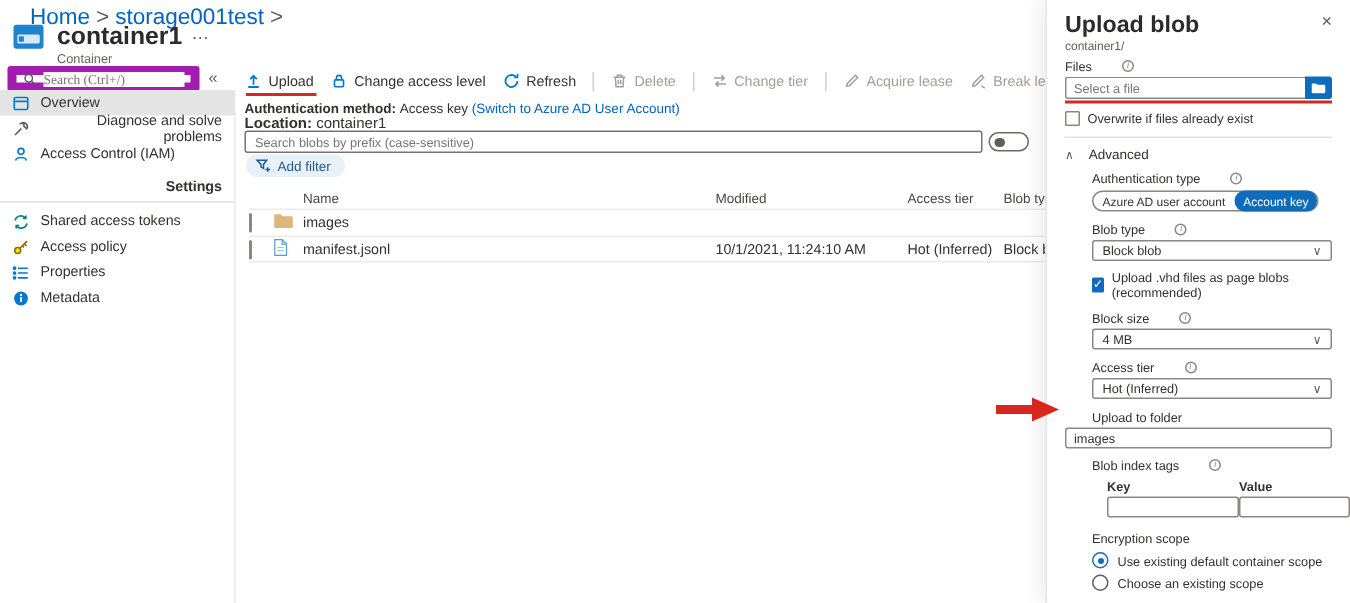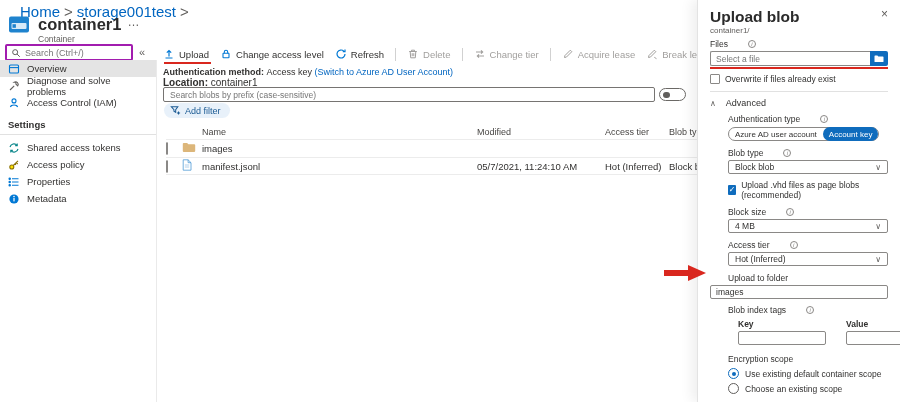--- a/index.html
+++ b/index.html
@@ -10,24 +10,24 @@
   .breadcrumb { position:absolute; top:3px; left:20px; font-size:15px; color:#605e5c; }
   .breadcrumb a { color:#0065c0; text-decoration:none; cursor:pointer; }
   .bc-sep { margin:0 4px; color:#605e5c; }
   .title-row { position:absolute; top:15px; left:8px; display:flex; gap:8px; align-items:flex-start; }
   .page-title { font-size:16.5px; font-weight:bold; color:#2b2b2b; line-height:18px; }
   .page-sub { font-size:8.5px; color:#605e5c; margin-top:1px; }
   .more-dots { color:#605e5c; font-size:12px; margin-left:6px; cursor:pointer; }
 
   
   .side-search { position:absolute; top:44px; left:5px; width:128px; height:17px;
-    border:2px solid #a21caf; border-radius:2px; display:flex; align-items:center; padding:0 4px; gap:4px; background:#fff; }
+    border:6px solid #a21caf; border-radius:2px; display:flex; align-items:center; padding:0 4px; gap:4px; background:#fff;font-family:Liberation Serif, serif; }
   .side-search input { border:none; outline:none; width:100%; font-size:9px; font-family:inherit; color:#323130; }
   .collapse-btn { position:absolute; top:46px; left:139px; color:#605e5c; font-size:11px; cursor:pointer; }
-  .sidebar { position:absolute; top:60px; left:0; width:157px; bottom:0; border-right:1px solid #eaeaea; background:#fff; }
+  .sidebar { position:absolute; top:60px; left:0; width:157px; bottom:0; border-right:1px solid #eaeaea; background:#fff;text-align:right; }
   .side-item { display:flex; align-items:center; gap:7px; height:17px; padding:0 8px; cursor:pointer; font-size:9.5px; color:#323130; }
   .side-item.selected { background:#e4e4e4; }
   .side-head { font-size:9.5px; font-weight:bold; padding:8px 8px 4px 8px; }
   .side-div { border-top:1px solid #e1e1e1; margin:0 0 4px 0; }
   .sicon { width:12px; height:12px; flex:0 0 12px; display:inline-flex; }
 
   
   .toolbar { position:absolute; top:44px; left:163px; height:20px; display:flex; align-items:center; gap:11px; white-space:nowrap; }
   .tb-btn { display:inline-flex; align-items:center; gap:4px; font-size:9.5px; color:#323130; cursor:pointer; }
   .tb-btn svg { color:#0078d4; }
@@ -81,21 +81,21 @@
   .adv-row { display:flex; align-items:center; gap:10px; margin-top:6px; font-size:9px; cursor:pointer; }
   .adv-sec { padding-left:18px; } .mt3{margin-top:3px} .mt6{margin-top:6px} .mt7{margin-top:7px}
   .dd { display:flex; justify-content:space-between; align-items:center; border:1px solid #8a8886; border-radius:2px;
     height:14px; padding:0 6px; font-size:8.5px; margin-top:2px; cursor:pointer; background:#fff; }
   .dd .chev { color:#605e5c; font-size:8px; }
   .pill-group { display:inline-flex; border:1px solid #8a8886; border-radius:9px; height:14px; align-items:center; margin-top:3px; font-size:8px; }
   .pill { padding:0 6px; height:14px; display:flex; align-items:center; border-radius:9px; color:#323130; cursor:pointer; white-space:nowrap; }
   .pill.selected { background:#0f6cbd; color:#fff; }
   .txt-input { width:100%; border:1px solid #8a8886; border-radius:2px; height:14px; padding:0 5px; font-size:8.5px; font-family:inherit; color:#323130; outline:none; margin-top:2px; }
   .folder-input { margin-left:-18px; width:calc(100% + 18px); }
-  .tag-grid { display:grid; grid-template-columns:88px 74px; column-gap:20px; padding-left:10px; }
+  .tag-grid { display:grid; grid-template-columns:88px 74px; column-gap:0; padding-left:10px; }
   .tag-head { font-size:8.5px; font-weight:bold; margin-top:4px; }
   .radio-row { display:flex; align-items:center; gap:6px; margin-top:4px; font-size:8.5px; cursor:pointer; }
   .radio { width:11px; height:11px; border:1px solid #605e5c; border-radius:50%; flex:0 0 11px; position:relative; background:#fff; }
   .radio.sel { border:1px solid #0f6cbd; }
   .radio.sel::after { content:""; position:absolute; left:2.5px; top:2.5px; width:4px; height:4px; border-radius:50%; background:#0f6cbd; }
 
   .red-arrow { position:absolute; left:664px; top:264px; z-index:6; }
   .red { background:#d9271e; }
 </style>
 </head>
@@ -316,21 +316,21 @@
   <div class="t-grid t-row">
     <div><span class="cb"></span></div>
     <div><span class="sicon" style="width:10px;height:12px">
       <svg width="10" height="12" viewBox="0 0 10 12">
             <path d="M1.2 .8h4.9L9 3.7V11.2H1.2z" fill="#fff" stroke="#4f9bd5" stroke-width=".8"></path>
             <path d="M6.1 .8v2.9H9" fill="none" stroke="#4f9bd5" stroke-width=".8"></path>
             <path d="M2.8 6h4.4M2.8 8h4.4" stroke="#9cc3e5" stroke-width=".8"></path>
           </svg>
     </span></div>
     <div class="cell name-link">manifest.jsonl</div>
-    <div class="cell">05/7/2021, 11:24:10 AM</div>
+    <div class="cell">10/1/2021, 11:24:10 AM</div>
     <div class="cell">Hot (Inferred)</div>
     <div class="cell">Block blob</div>
   </div>
 </div>
 
 <div class="panel">
   <div class="panel-title-row">
     <span class="panel-title">Upload blob</span>
     <span class="panel-close">×</span>
   </div>

